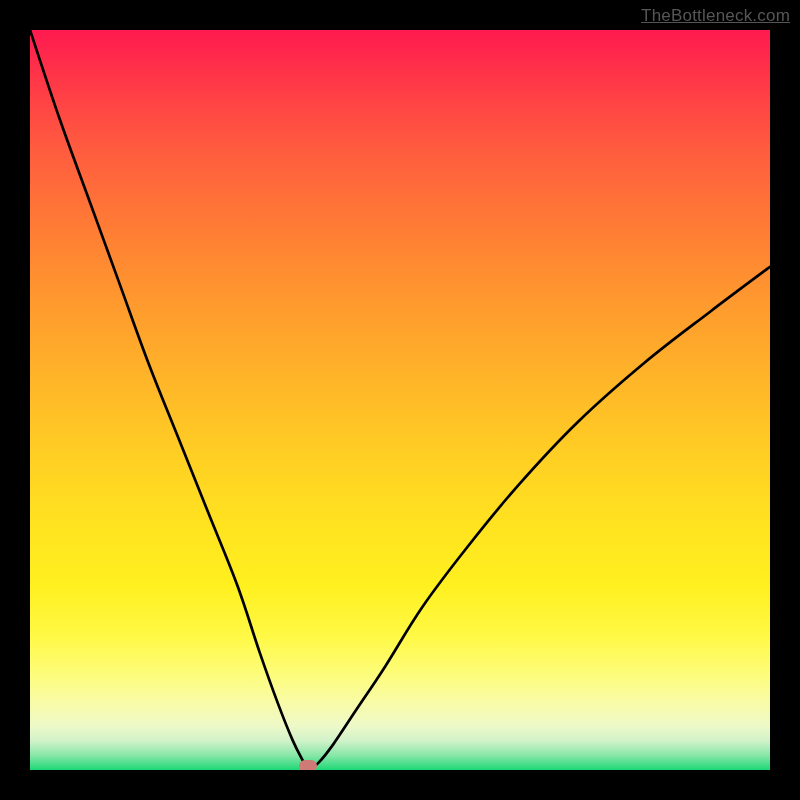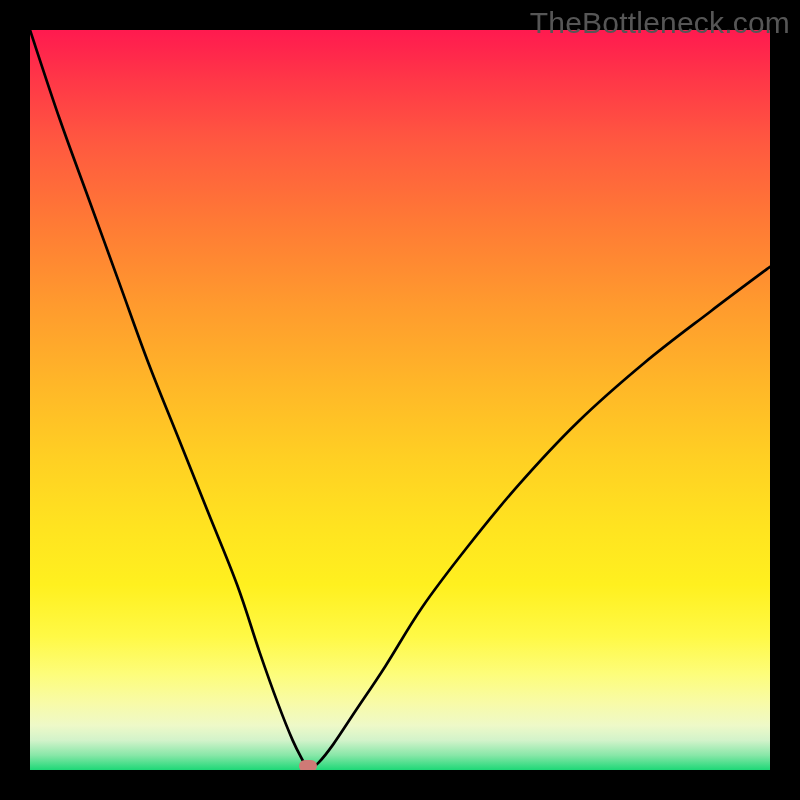--- a/index.html
+++ b/index.html
@@ -8,24 +8,25 @@
     height: 800px;
     background: #000;
     position: relative;
     font-family: Arial, Helvetica, sans-serif;
   }
   .watermark {
     position: absolute;
     top: 6px;
     right: 10px;
     color: #565656;
-    font-size: 30px;
+    font-size: 17px;
     font-weight: 500;
     z-index: 10;
     letter-spacing: 0.2px;
+    text-decoration: underline;
   }
   .plot-area {
     position: absolute;
     left: 30px;
     top: 30px;
     width: 740px;
     height: 740px;
     overflow: hidden;
   }
   .gradient {

